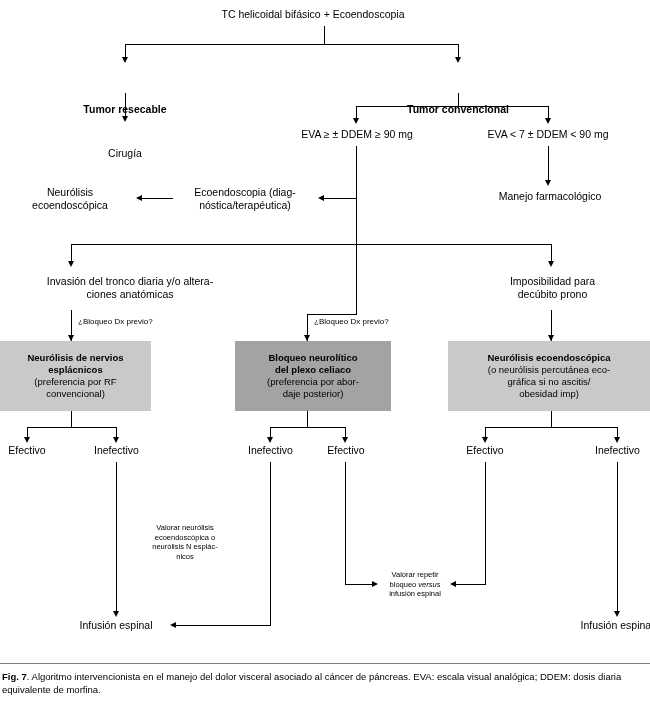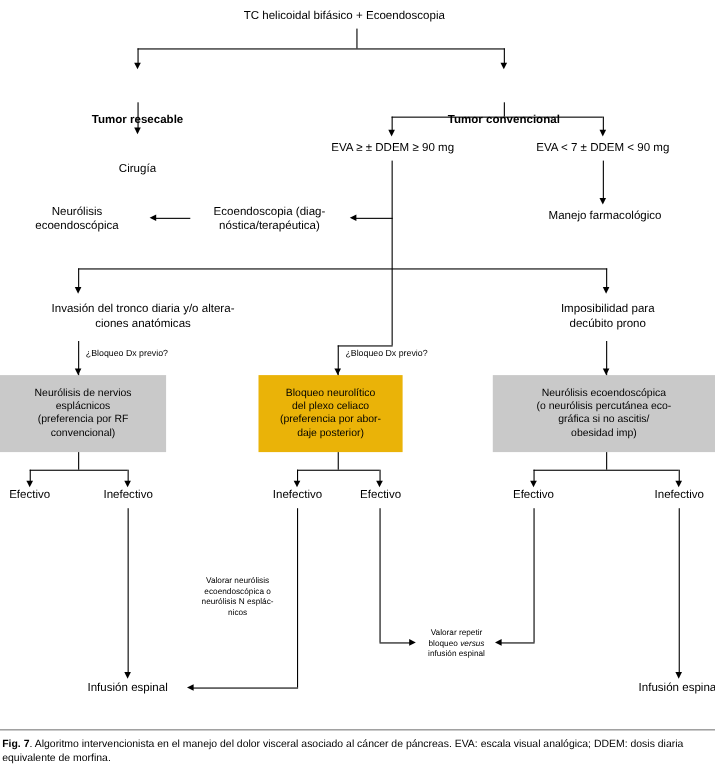--- a/index.html
+++ b/index.html
@@ -38,21 +38,21 @@
     line-height: 12px;
     color: #000;
     display: flex;
     flex-direction: column;
     align-items: center;
     justify-content: center;
     box-sizing: border-box;
     padding: 2px 3px;
   }
   .graybox .hd {
-    font-weight: normal;
+    font-weight: bold;
     white-space: pre-line;
   }
   .graybox .sub {
     font-weight: normal;
     white-space: pre-line;
   }
 
   
   .vline {
     position: absolute;
@@ -175,21 +175,21 @@
   <div class="node small" style="left:78px; top:317px; width:110px; text-align:left;">¿Bloqueo Dx previo?</div>
   <div class="node small" style="left:314px; top:317px; width:110px; text-align:left;">¿Bloqueo Dx previo?</div>
 
   <div class="graybox" style="left: 0px; top: 341px; width: 151px; height: 70px; background: rgb(201, 201, 201);">
     <div class="hd">Neurólisis de nervios
 esplácnicos</div>
     <div class="sub">(preferencia por RF
 convencional)</div>
   </div>
 
-  <div class="graybox" style="left: 235px; top: 341px; width: 131px; height: 70px; background: #eab308;">
+  <div class="graybox" style="left: 235px; top: 341px; width: 156px; height: 70px; background: #a3a3a3;">
     <div class="hd">Bloqueo neurolítico
 del plexo celiaco</div>
     <div class="sub">(preferencia por abor-
 daje posterior)</div>
   </div>
 
   <div class="graybox" style="left: 448px; top: 341px; width: 202px; height: 70px; background: rgb(201, 201, 201);">
     <div class="hd">Neurólisis ecoendoscópica</div>
     <div class="sub">(o neurólisis percutánea eco-
 gráfica si no ascitis/
@@ -226,21 +226,21 @@
   <div class="node" style="left:445px; top:444px; width:80px;">Efectivo</div>
   <div class="node" style="left:575px; top:444px; width:85px;">Inefectivo</div>
 
   <div class="vline" style="left: 116px; top: 462px; height: 150px; background: rgb(0, 0, 0);"></div>
   <div class="arrow-d" style="left:113px; top:611px;"></div>
 
   <div class="vline" style="left: 270px; top: 462px; height: 163px; background: rgb(0, 0, 0);"></div>
   <div class="hline" style="left: 175px; top: 625px; width: 96px; background: rgb(0, 0, 0);"></div>
   <div class="arrow-l" style="left:170px; top:622px;"></div>
 
-  <div class="node tiny" style="left:157px; top:523px; width:118px;">Valorar neurólisis
+  <div class="node tiny" style="left:126px; top:523px; width:118px;">Valorar neurólisis
 ecoendoscópica o
 neurólisis N esplác-
 nicos</div>
 
   <div class="vline" style="left: 345px; top: 462px; height: 122px; background: rgb(0, 0, 0);"></div>
   <div class="hline" style="left: 345px; top: 584px; width: 29px; background: rgb(0, 0, 0);"></div>
   <div class="arrow-r" style="left:372px; top:581px;"></div>
 
   <div class="vline" style="left: 485px; top: 462px; height: 122px; background: rgb(0, 0, 0);"></div>
   <div class="hline" style="left: 455px; top: 584px; width: 31px; background: rgb(0, 0, 0);"></div>

